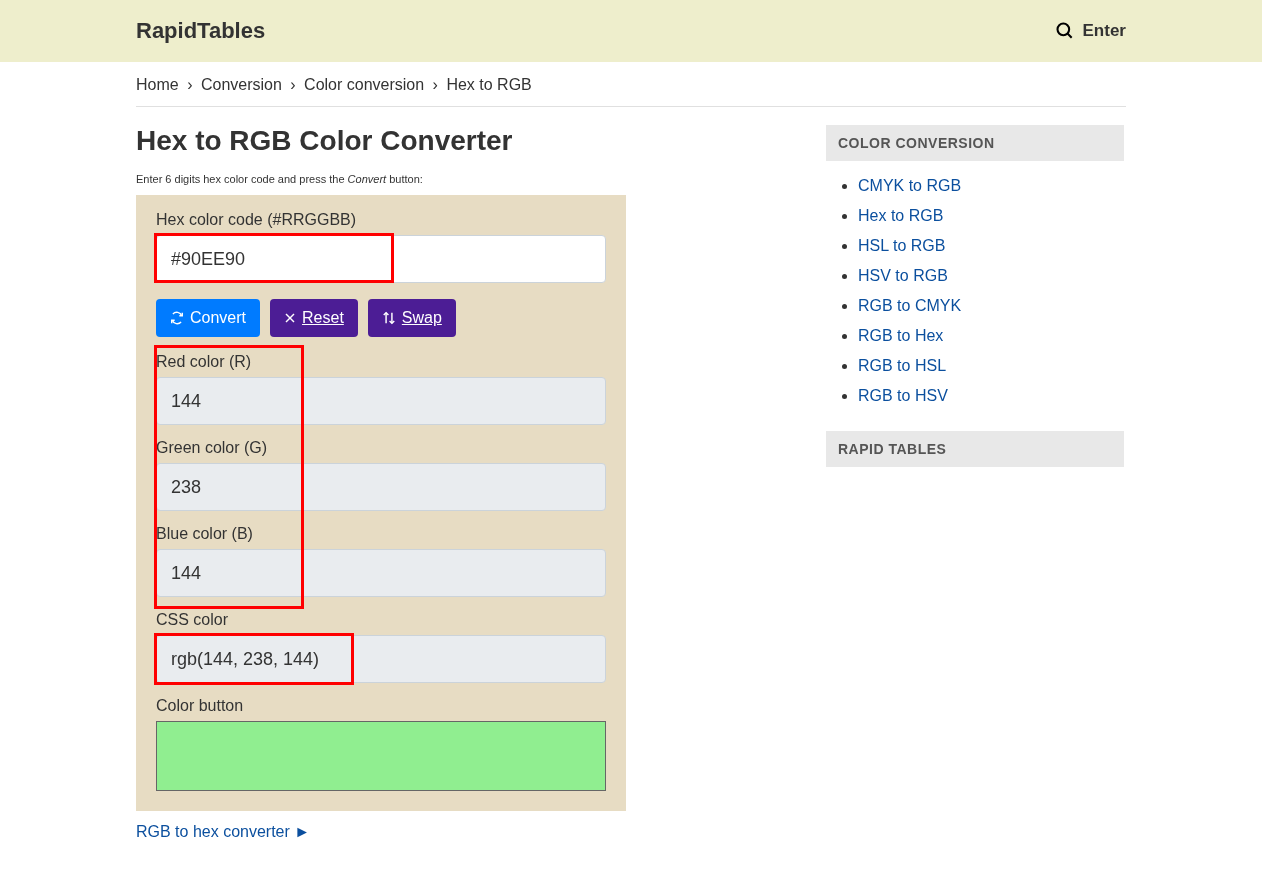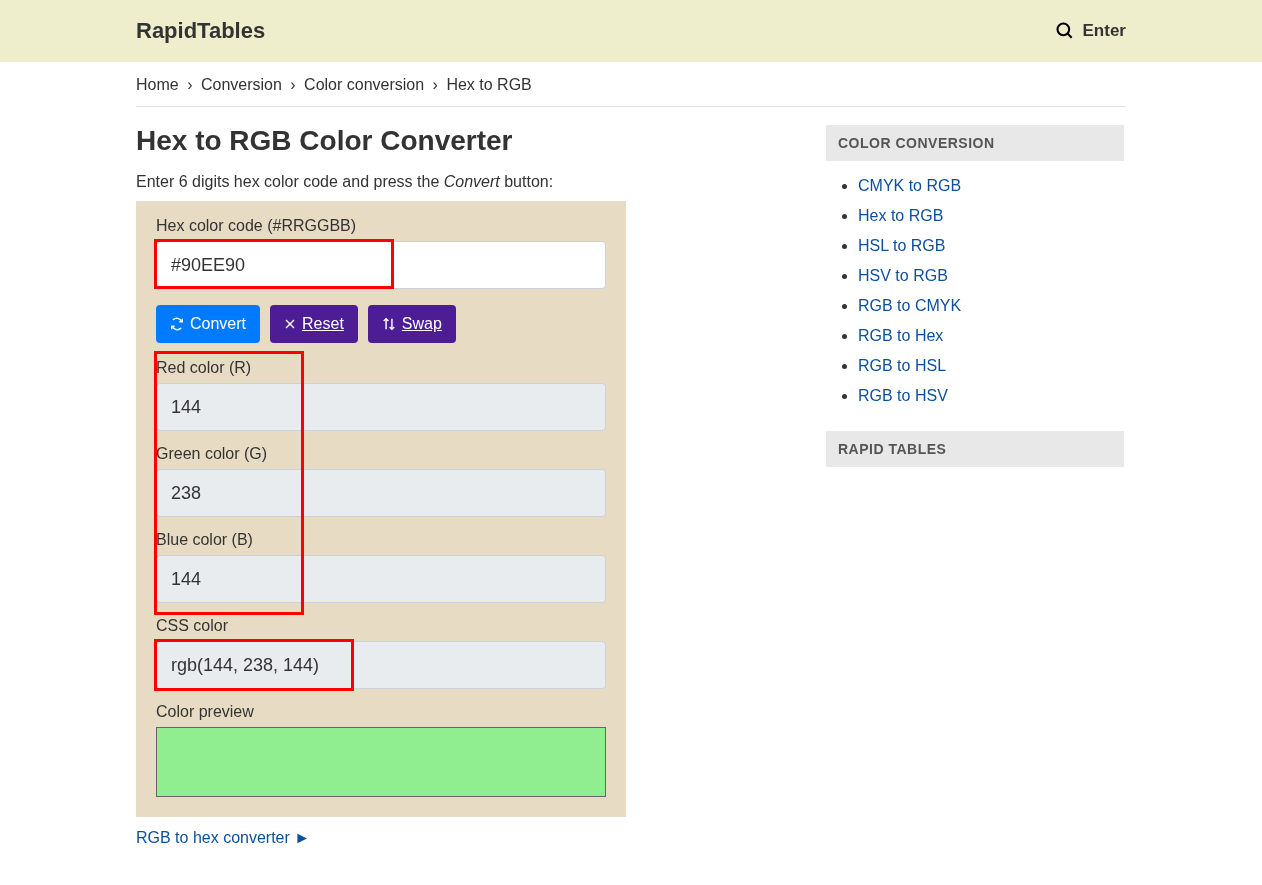--- a/index.html
+++ b/index.html
@@ -9,21 +9,21 @@
   .brand { font-size: 22px; font-weight: 700; color: #333; }
   .search-wrap { display: flex; align-items: center; gap: 8px; font-weight: 600; font-size: 17px; cursor: pointer; }
   .container { width: 990px; margin: 0 auto; }
   .breadcrumb { padding: 14px 0 12px; font-size: 16px; color: #333; border-bottom: 1px solid #e0e0e0; }
   .breadcrumb a { color: #333; text-decoration: none; }
   .sep { padding: 0 4px; }
   .main-flex { display: flex; gap: 30px; margin-top: 18px; }
   .left { flex: 0 0 660px; }
   .right { flex: 0 0 298px; }
   h1 { font-size: 28px; font-weight: 600; margin-bottom: 16px; }
-  .intro { font-size: 16px; margin-bottom: 10px; }
+  .intro { font-size: 11px; margin-bottom: 10px; }
   .intro em { font-style: italic; }
   .panel { background: #e7dcc3; padding: 16px 20px 20px; width: 490px; }
   .field-label { font-size: 16px; margin-bottom: 6px; display: block; }
   .text-input, .readonly-input {
     width: 100%; height: 48px; padding: 0 14px; font-size: 18px;
     border: 1px solid #cbd3da; border-radius: 4px; background: #fff;
     font-family: Liberation Sans, sans-serif; color: #333;
   }
   .readonly-input { background: #e9ecef; }
   .btn-row { display: flex; gap: 10px; margin: 16px 0; }
@@ -135,21 +135,21 @@
 
         <div class="field-block">
           <span class="field-label">CSS color</span>
           <div style="position:relative;">
             <input class="readonly-input" type="text" readonly="" value="rgb(144, 238, 144)" style="">
             <div class="hl" style="position:absolute; left:-2px; top:-2px; width:200px; height:52px; pointer-events:none;"></div>
           </div>
         </div>
 
         <div class="field-block" style="margin-bottom:0;">
-          <span class="field-label">Color preview</span>
+          <span class="field-label">Color button</span>
           <div class="preview-box" id="preview-box" style="background: rgb(144, 238, 144);"></div>
         </div>
       </div>
 
       <div class="footer-link">
         <a href="#">RGB to hex converter ►</a>
       </div>
     </div>
 
     <div class="right">

